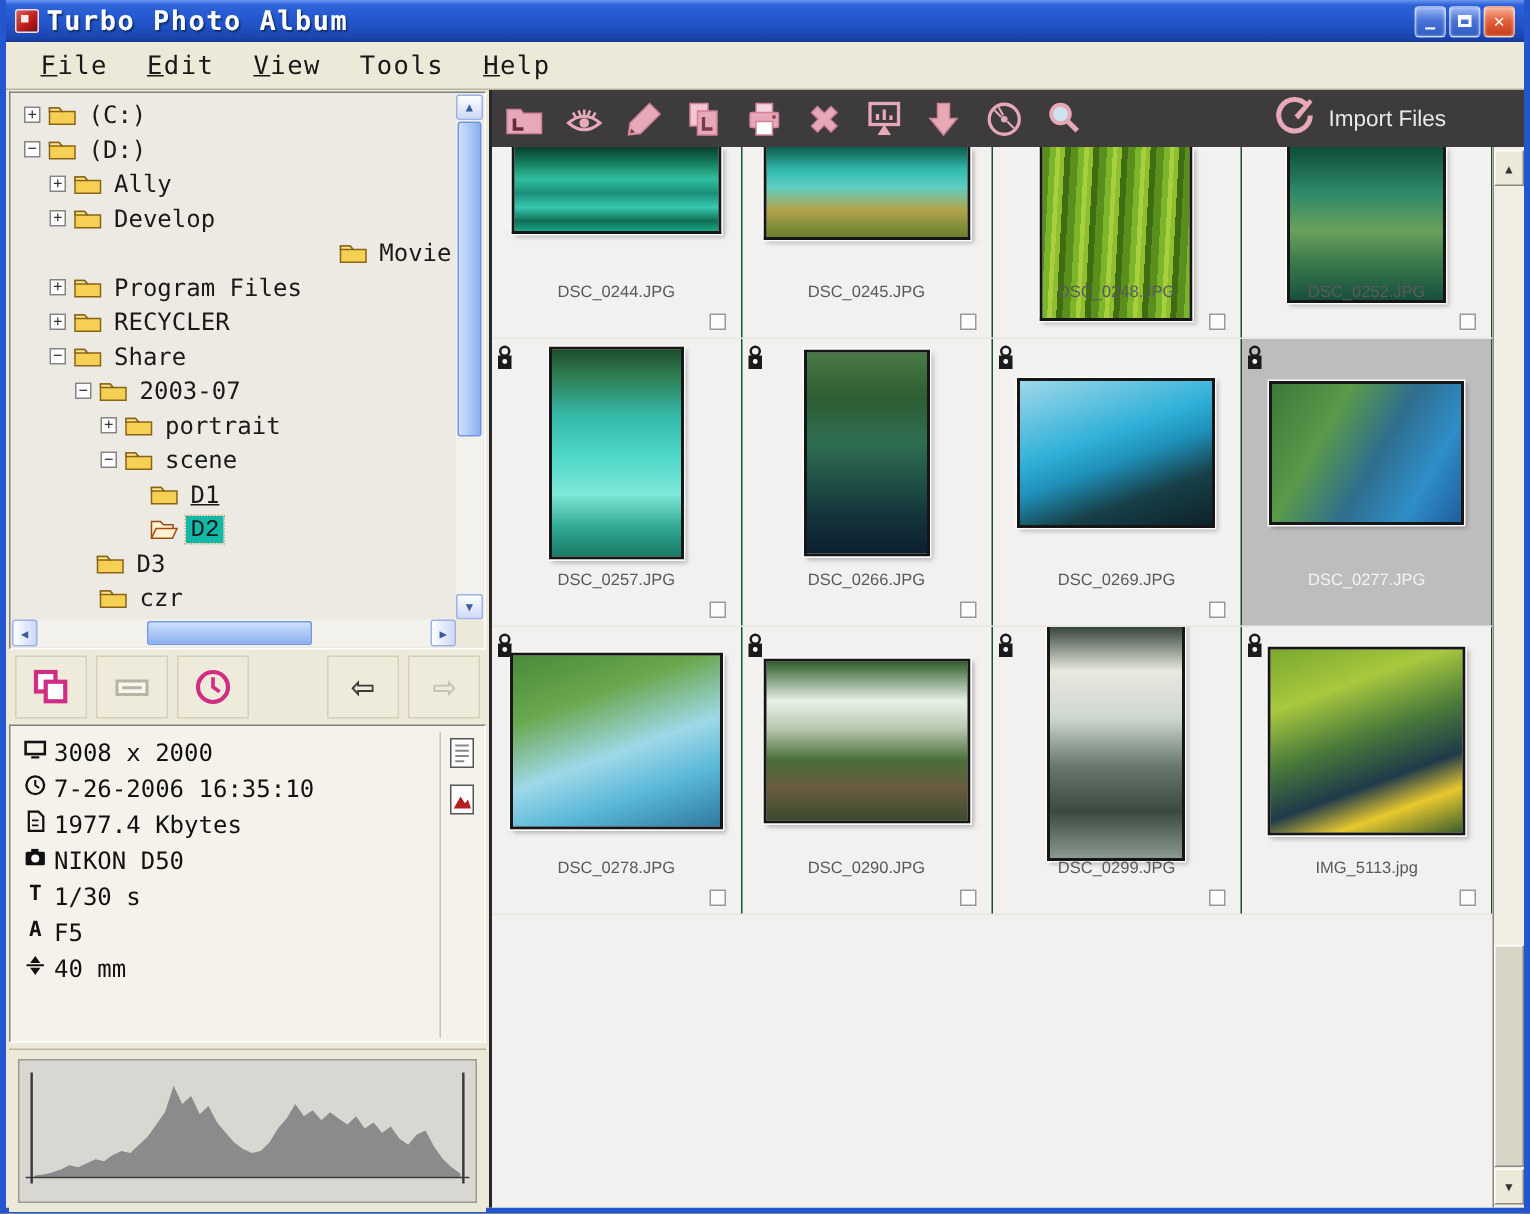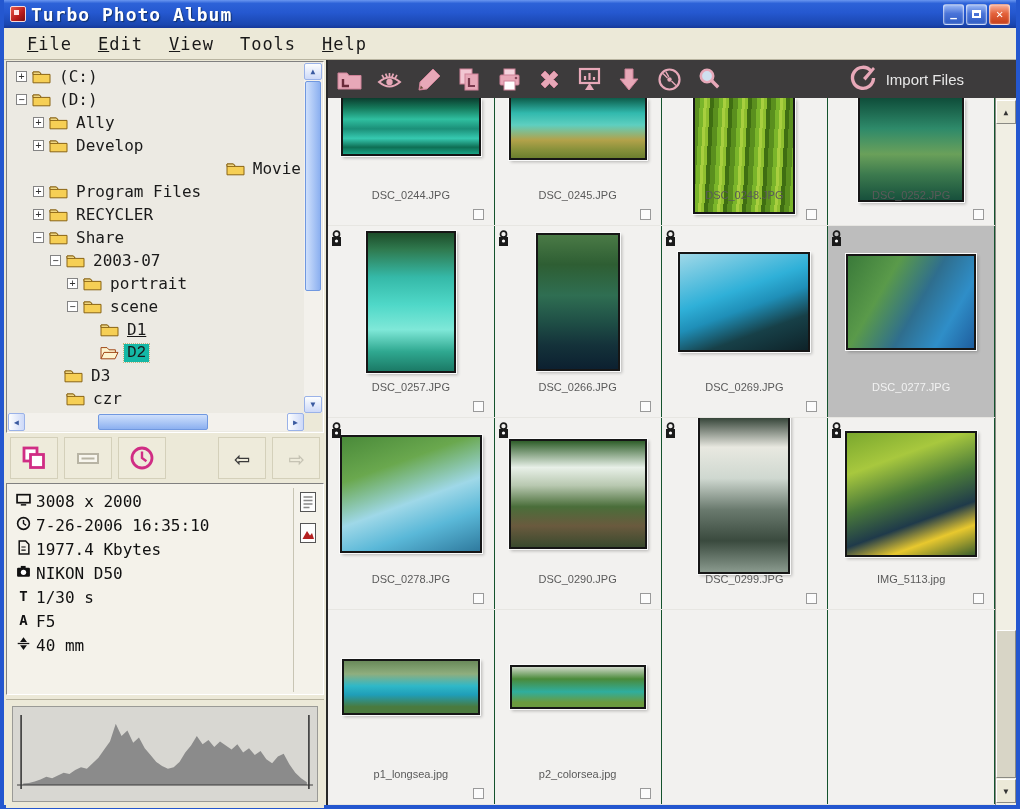--- a/index.html
+++ b/index.html
@@ -632,38 +632,20 @@
                 </div>
                 <div class="badge"><svg width="11" height="17" viewBox="0 0 11 17">
                     <circle cx="5.5" cy="4.2" r="3" fill="none" stroke="#1a1a1a" stroke-width="1.7"></circle>
                     <rect x="1" y="7" width="9" height="9" fill="#1a1a1a"></rect>
                     <circle cx="5.5" cy="11" r="1.6" fill="#fff"></circle>
                   </svg></div>
                 <div class="filename">IMG_5113.jpg</div>
                 <div class="checkbox"></div>
               </div>
             </div>
-            <div class="grid-row" style="height: 195px;">
-              <div class="cell">
-                <div class="cell-inner">
-                  <div class="thumb" style="width: 138px; height: 56px; background: linear-gradient(rgb(106, 138, 90), rgb(143, 174, 126) 25%, rgb(47, 184, 200) 48%, rgb(31, 158, 184) 65%, rgb(74, 122, 62) 88%);"></div>
-                </div>
-                <div class="filename">p1_longsea.jpg</div>
-                <div class="checkbox"></div>
-              </div>
-              <div class="cell">
-                <div class="cell-inner">
-                  <div class="thumb" style="width: 136px; height: 44px; background: linear-gradient(rgb(207, 216, 200), rgb(74, 138, 58) 30%, rgb(47, 174, 158) 62%, rgb(106, 154, 62) 88%);"></div>
-                </div>
-                <div class="filename">p2_colorsea.jpg</div>
-                <div class="checkbox"></div>
-              </div>
-              <div class="cell"></div>
-              <div class="cell"></div>
-            </div>
           </div>
         <div class="grid-scroll">
           <div class="cl-btn up">▲</div>
           <div class="cl-thumb"></div>
           <div class="cl-btn down">▼</div>
         </div>
       </div>
 
     </div>
   </div>

